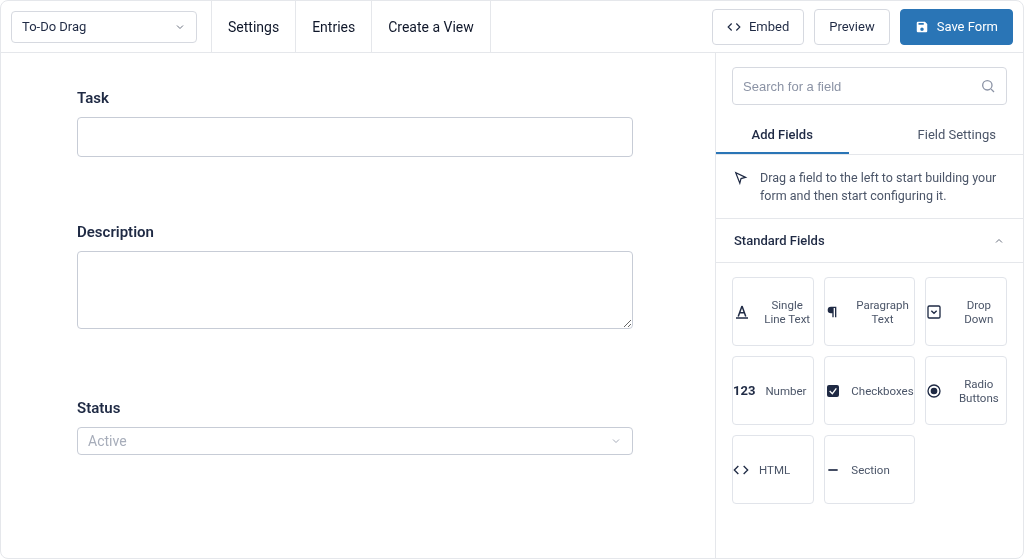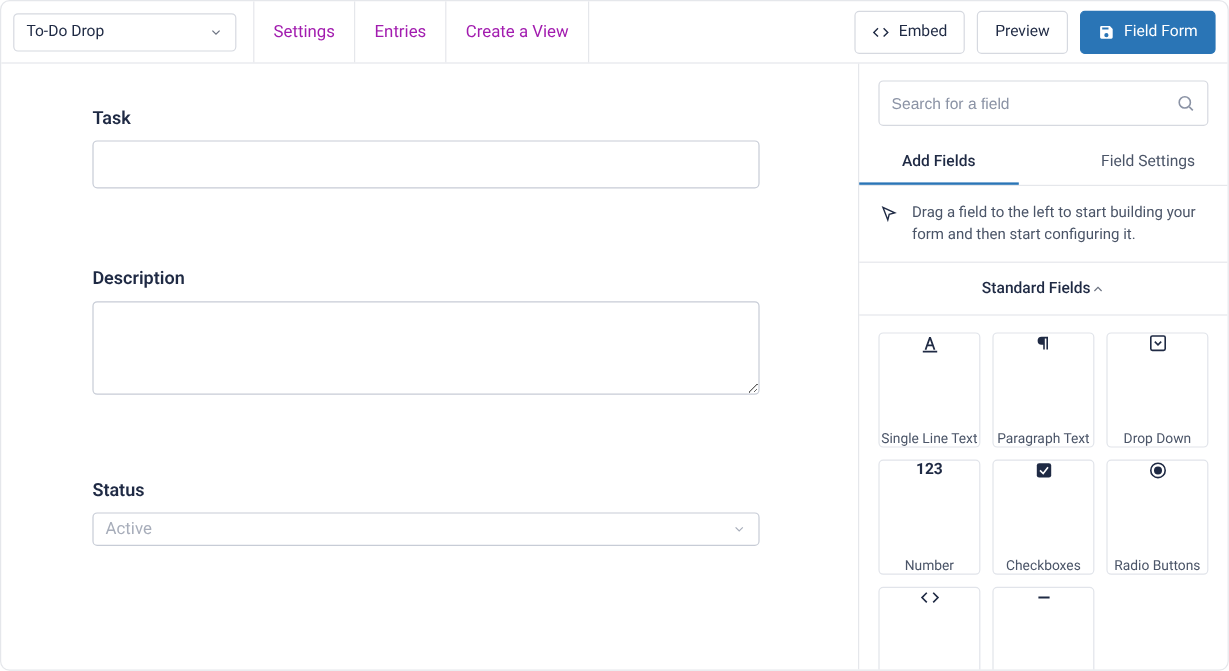--- a/index.html
+++ b/index.html
@@ -38,21 +38,21 @@
     display: flex;
     align-items: stretch;
     margin-left: 14px;
     height: 100%;
   }
   .top-nav-item {
     display: flex;
     align-items: center;
     padding: 0 16px;
     font-size: 14px;
-    color: #a21caf;
+    color: #0f172a;
     border-left: 1px solid #e5e7eb;
     cursor: pointer;
   }
   .top-nav-item.last { border-right: 1px solid #e5e7eb; }
   .top-actions {
     margin-left: auto;
     display: flex;
     align-items: center;
     gap: 10px;
   }
@@ -179,59 +179,59 @@
     color: #4b5568;
     line-height: 1.4;
     border-bottom: 1px solid #e5e7eb;
     justify-content: flex-end;
   }
   .hint .icon { margin-top: 2px; }
 
   .group-header {
     display: flex;
     align-items: center;
-    justify-content: center;
+    justify-content: space-between;
     padding: 14px 18px;
     font-size: 13px;
     color: #1f2a44;
     font-weight: 500;
     border-bottom: 1px solid #e5e7eb;
     cursor: pointer;
   }
 
   .field-grid {
     display: grid;
     grid-template-columns: repeat(3, 1fr);
     gap: 10px;
     padding: 14px 16px;
   }
   .field-card {
-    height: 96px;
+    height: 69px;
     border: 1px solid #e1e4ea;
     border-radius: 4px;
     display: flex;
-    flex-direction: column;
-    align-items: center;
-    justify-content: space-between;
+    flex-direction: row;
+    align-items: center;
+    justify-content: flex-start;
     gap: 10px;
     cursor: grab;
   }
   .field-card .icon { color: #1f2a44; }
   .field-card-label {
     font-size: 11.5px;
     color: #4b5568;
     text-align: center;
   }
 </style>
 </head>
 <body>
 
 <div class="topbar">
   <div class="form-select">
-    <span>To-Do Drop</span>
+    <span>To-Do Drag</span>
     <span class="icon">
       <svg width="12" height="12" viewBox="0 0 24 24" fill="none" stroke="#6b7280" stroke-width="2">
           <polyline points="6 9 12 15 18 9"></polyline>
         </svg>
     </span>
   </div>
   <div class="top-nav">
     <div class="top-nav-item">Settings</div>
     <div class="top-nav-item">Entries</div>
     <div class="top-nav-item last">Create a View</div>
@@ -248,21 +248,21 @@
     </div>
     <div class="btn">
       <span>Preview</span>
     </div>
     <div class="btn primary">
       <span class="icon">
         <svg width="14" height="14" viewBox="0 0 24 24" fill="#fff">
             <path d="M17 3H5a2 2 0 0 0-2 2v14a2 2 0 0 0 2 2h14a2 2 0 0 0 2-2V7l-4-4zM12 19a3 3 0 1 1 0-6 3 3 0 0 1 0 6zm3-11H6V5h9v3z"></path>
           </svg>
       </span>
-      <span>Field Form</span>
+      <span>Save Form</span>
     </div>
   </div>
 </div>
 
 <div class="main">
 
   <div class="canvas">
 
     <div class="field-block">
       <div class="field-label">Task</div>

